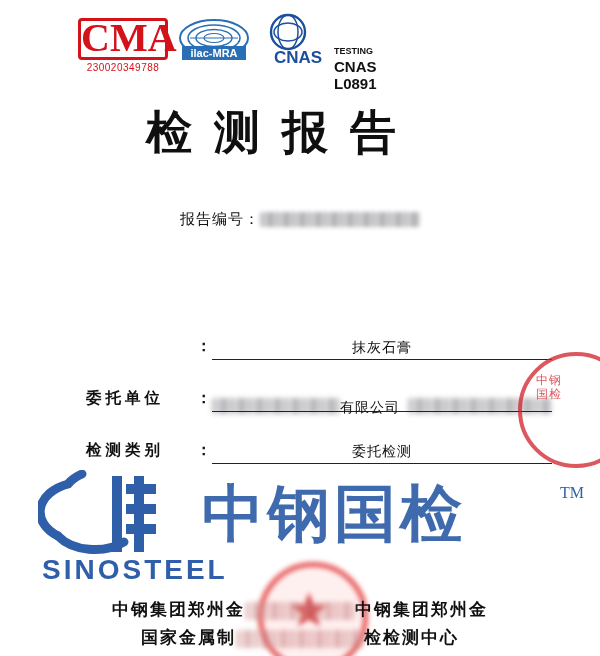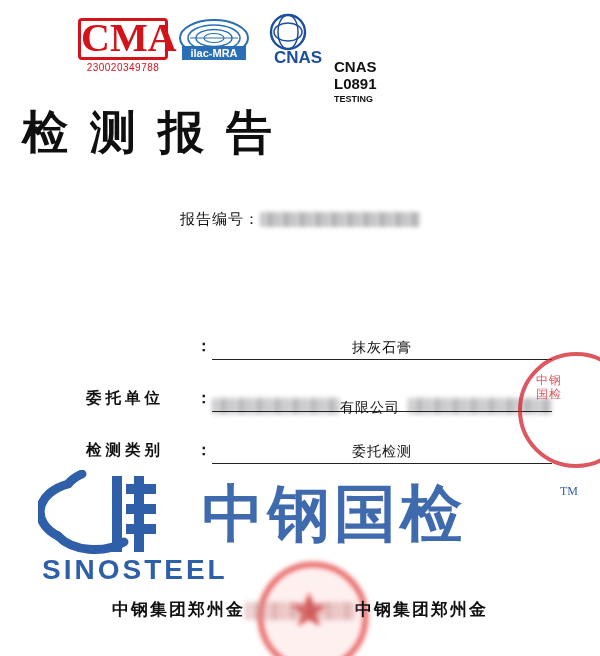--- a/index.html
+++ b/index.html
@@ -92,38 +92,37 @@
     color: #1a1a1a;
     line-height: 1.25;
   }
   .cnas-sub {
     position: absolute;
     left: 72px;
     top: 34px;
     font-size: 9px;
     font-weight: bold;
     color: #111;
-    margin-top: 48px;
   }
   .cnas-code {
     position: absolute;
     left: 72px;
     top: 46px;
     font-size: 15px;
     font-weight: bold;
     color: #111;
   }
 
   
   .title {
     position: absolute;
     top: 102px;
     left: 0;
     width: 542px;
-    text-align: left;
+    text-align: center;
     font-family: "Liberation Serif", serif;
     font-weight: bold;
     font-size: 46px;
     letter-spacing: 22px;
     text-indent: 22px;
     color: #0f0f0f;
   }
 
   
   .reportno {
@@ -251,21 +250,21 @@
     font-size: 62px;
     font-weight: bold;
     color: #2f5fa8;
     letter-spacing: 4px;
     opacity: 0.92;
   }
   .wm-tm {
     position: absolute;
     left: 540px;
     top: 14px;
-    font-size: 12px;
+    font-size: 16px;
     color: #2f5fa8;
     font-family: "Liberation Serif", serif;
   }
   .wm-en {
     position: absolute;
     left: 22px;
     top: 84px;
     font-family: "Liberation Sans", sans-serif;
     font-size: 28px;
     font-weight: bold;
@@ -457,15 +456,18 @@
 
   <div class="seal-footer">
     <div class="ring"></div>
     <div class="star"></div>
   </div>
 
   <div class="footer">
     <div class="footer-line">
       <span>中钢集团郑州金</span><span class="masked" style="width:110px;"></span><span>中钢集团郑州金</span>
     </div>
+    <div class="footer-line">
+      <span>国家金属制</span><span class="masked" style="width:128px;"></span><span>检检测中心</span>
+    </div>
   </div>
 
 </div>
 
 </body></html>

